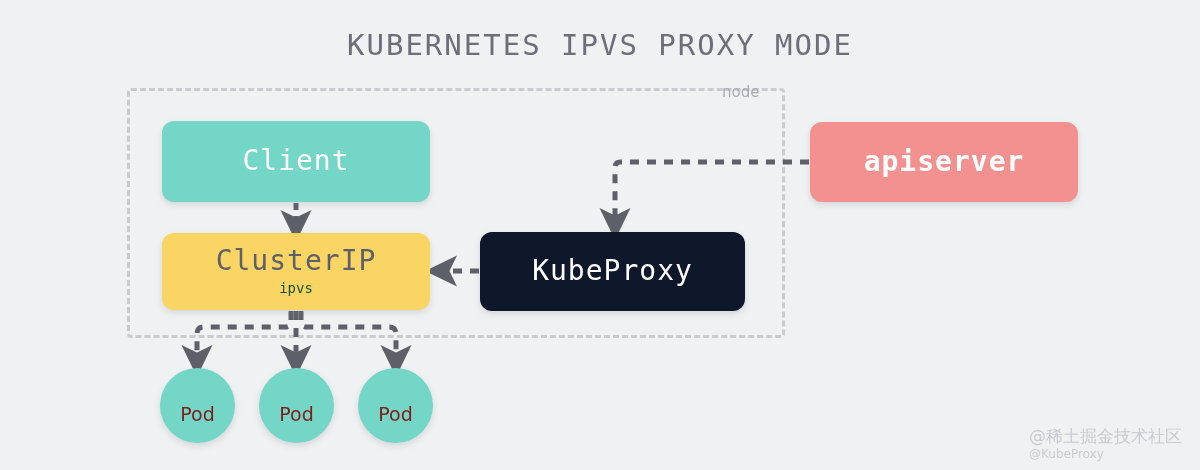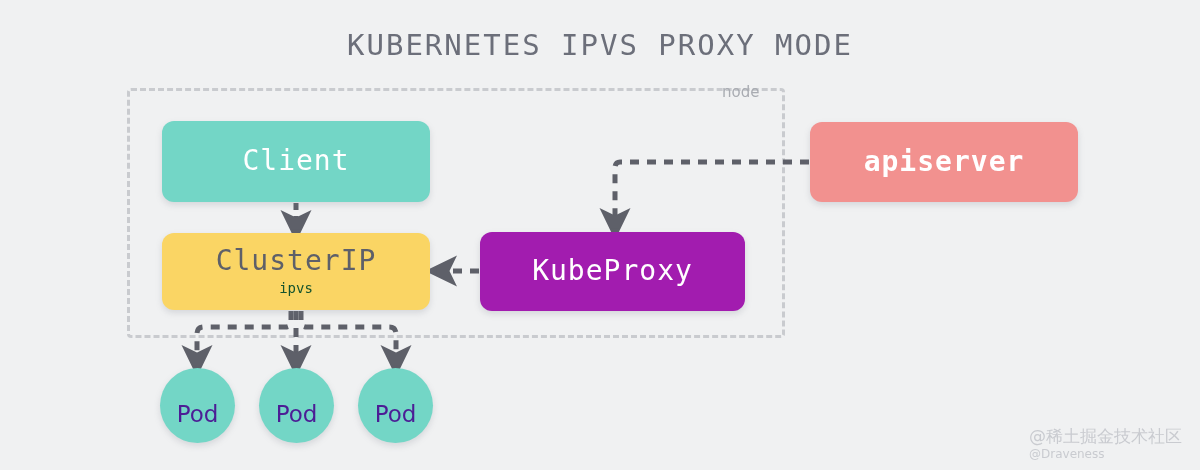--- a/index.html
+++ b/index.html
@@ -85,21 +85,21 @@
 
   #clusterip-box {
     left: 162px; top: 233px; width: 268px; height: 77px;
     background: #fad564;
   }
   #clusterip-box .main-label { color: #5e6069; }
   #clusterip-box .sub-label  { color: #14532d; }
 
   #kubeproxy-box {
     left: 480px; top: 232px; width: 265px; height: 79px;
-    background: #a21caf;
+    background: #0f172a;
   }
   #kubeproxy-box .main-label { color: #ffffff; }
 
   #apiserver-box {
     left: 810px; top: 122px; width: 268px; height: 80px;
     background: #f2918f;
     font-weight: bold;
   }
   #apiserver-box .main-label { color: #ffffff; }
 
@@ -110,22 +110,22 @@
     height: 75px;
     border-radius: 50%;
     background: #73d6c6;
     box-shadow: 0 3px 6px rgba(120,125,135,0.22);
     display: flex;
     align-items: center;
     justify-content: center;
   }
   .pod .pod-label {
     font-family: "DejaVu Sans", "Liberation Sans", sans-serif;
-    font-size: 23px;
-    color: #4c1d95;
+    font-size: 19px;
+    color: #7f1d1d;
     margin-top: 16px;
   }
   #pod-1 { left: 160px; top: 368px; }
   #pod-2 { left: 259px; top: 368px; }
   #pod-3 { left: 358px; top: 368px; }
 
   
   #arrows {
     position: absolute;
     left: 0; top: 0;
@@ -209,16 +209,16 @@
   </div>
   <div class="pod" id="pod-2">
     <span class="pod-label">Pod</span>
   </div>
   <div class="pod" id="pod-3">
     <span class="pod-label">Pod</span>
   </div>
 
   <div id="watermark">
     <div id="watermark-main">@稀土掘金技术社区</div>
-    <div id="watermark-sub">@Draveness</div>
+    <div id="watermark-sub">@KubeProxy</div>
   </div>
 
 </div>
 
 </body></html>

